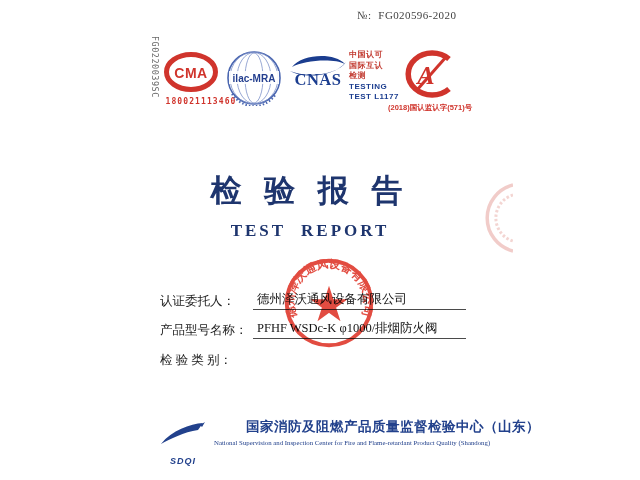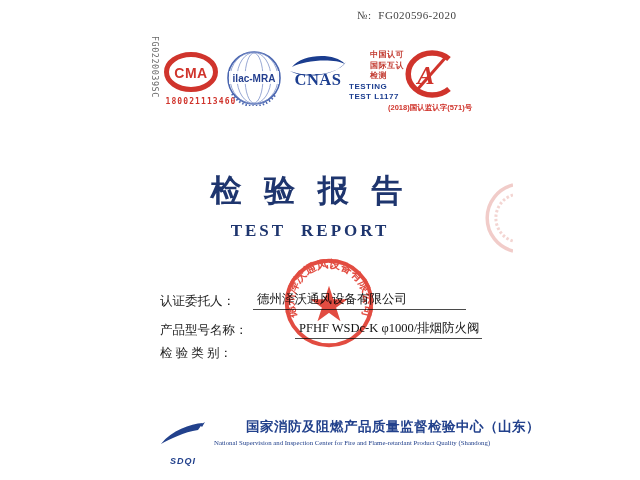--- a/index.html
+++ b/index.html
@@ -19,21 +19,21 @@
   }
   
   .cma-svg{position:absolute;left:163px;top:50px;}
   .cma-num{
     position:absolute;left:158px;top:97px;width:86px;text-align:center;
     font-family:"DejaVu Sans Mono",monospace;font-size:8px;color:#d0342c;letter-spacing:1.1px;font-weight:bold;
   }
   .ilac-svg{position:absolute;left:226px;top:50px;}
   .cnas-svg{position:absolute;left:288px;top:52px;}
   .cnas-text{position:absolute;left:349px;top:50px;font-size:8px;line-height:10.5px;letter-spacing:.5px;}
-  .cnas-text .cn{color:#c23a30;font-weight:bold;margin-left:21px;}
+  .cnas-text .cn{color:#c23a30;font-weight:bold;}
   .cnas-text .en{color:#1b3d8f;font-weight:bold;}
   .cal-svg{position:absolute;left:397px;top:46px;}
   .cal-caption{
     position:absolute;left:388px;top:103px;width:90px;font-size:7.5px;color:#d0342c;font-weight:bold;
   }
   
   .title-block{position:absolute;left:150px;top:170px;width:320px;text-align:center;color:#1e356e;}
   .title-cn{font-size:31px;font-weight:bold;letter-spacing:7px;white-space:nowrap;}
   .title-en{
     margin-top:9px;font-family:"Liberation Serif",serif;font-weight:bold;
@@ -41,21 +41,21 @@
   }
   
   .field-row{position:absolute;left:160px;width:306px;display:flex;align-items:flex-end;height:22px;}
   .field-row .flabel{
     flex:0 0 93px;font-family:"Liberation Serif",serif;font-size:12.5px;color:#1d1d1d;white-space:nowrap;margin-top:12px;
   }
   .field-row .fvalue{
     flex:1;border-bottom:1.2px solid #4a4a4a;font-family:"Liberation Serif",serif;
     font-size:12.5px;color:#141414;padding:0 2px 1px 4px;white-space:nowrap;
   }
-  .row-1{top:288px;} .row-2{top:317px;gap:42px;} .row-3{top:340px;gap:32px;}
+  .row-1{top:288px;} .row-2{top:317px;} .row-3{top:347px;gap:32px;}
   
   .footer{position:absolute;left:158px;top:418px;width:345px;display:flex;align-items:flex-start;}
   .footer-logo{flex:0 0 50px;text-align:center;padding-top:4px;}
   .sdqi-text{
     font-family:"Liberation Sans",sans-serif;font-style:italic;font-weight:bold;
     font-size:9px;color:#22418c;letter-spacing:1px;margin-top:4px;
   }
   .footer-names{margin-left:6px;color:#22418c;}
   .footer-cn{font-size:13.5px;font-weight:bold;letter-spacing:.5px;white-space:nowrap;padding-left:32px;}
   .footer-en{font-family:"Liberation Serif",serif;font-size:6.8px;margin-top:3px;white-space:nowrap;}

